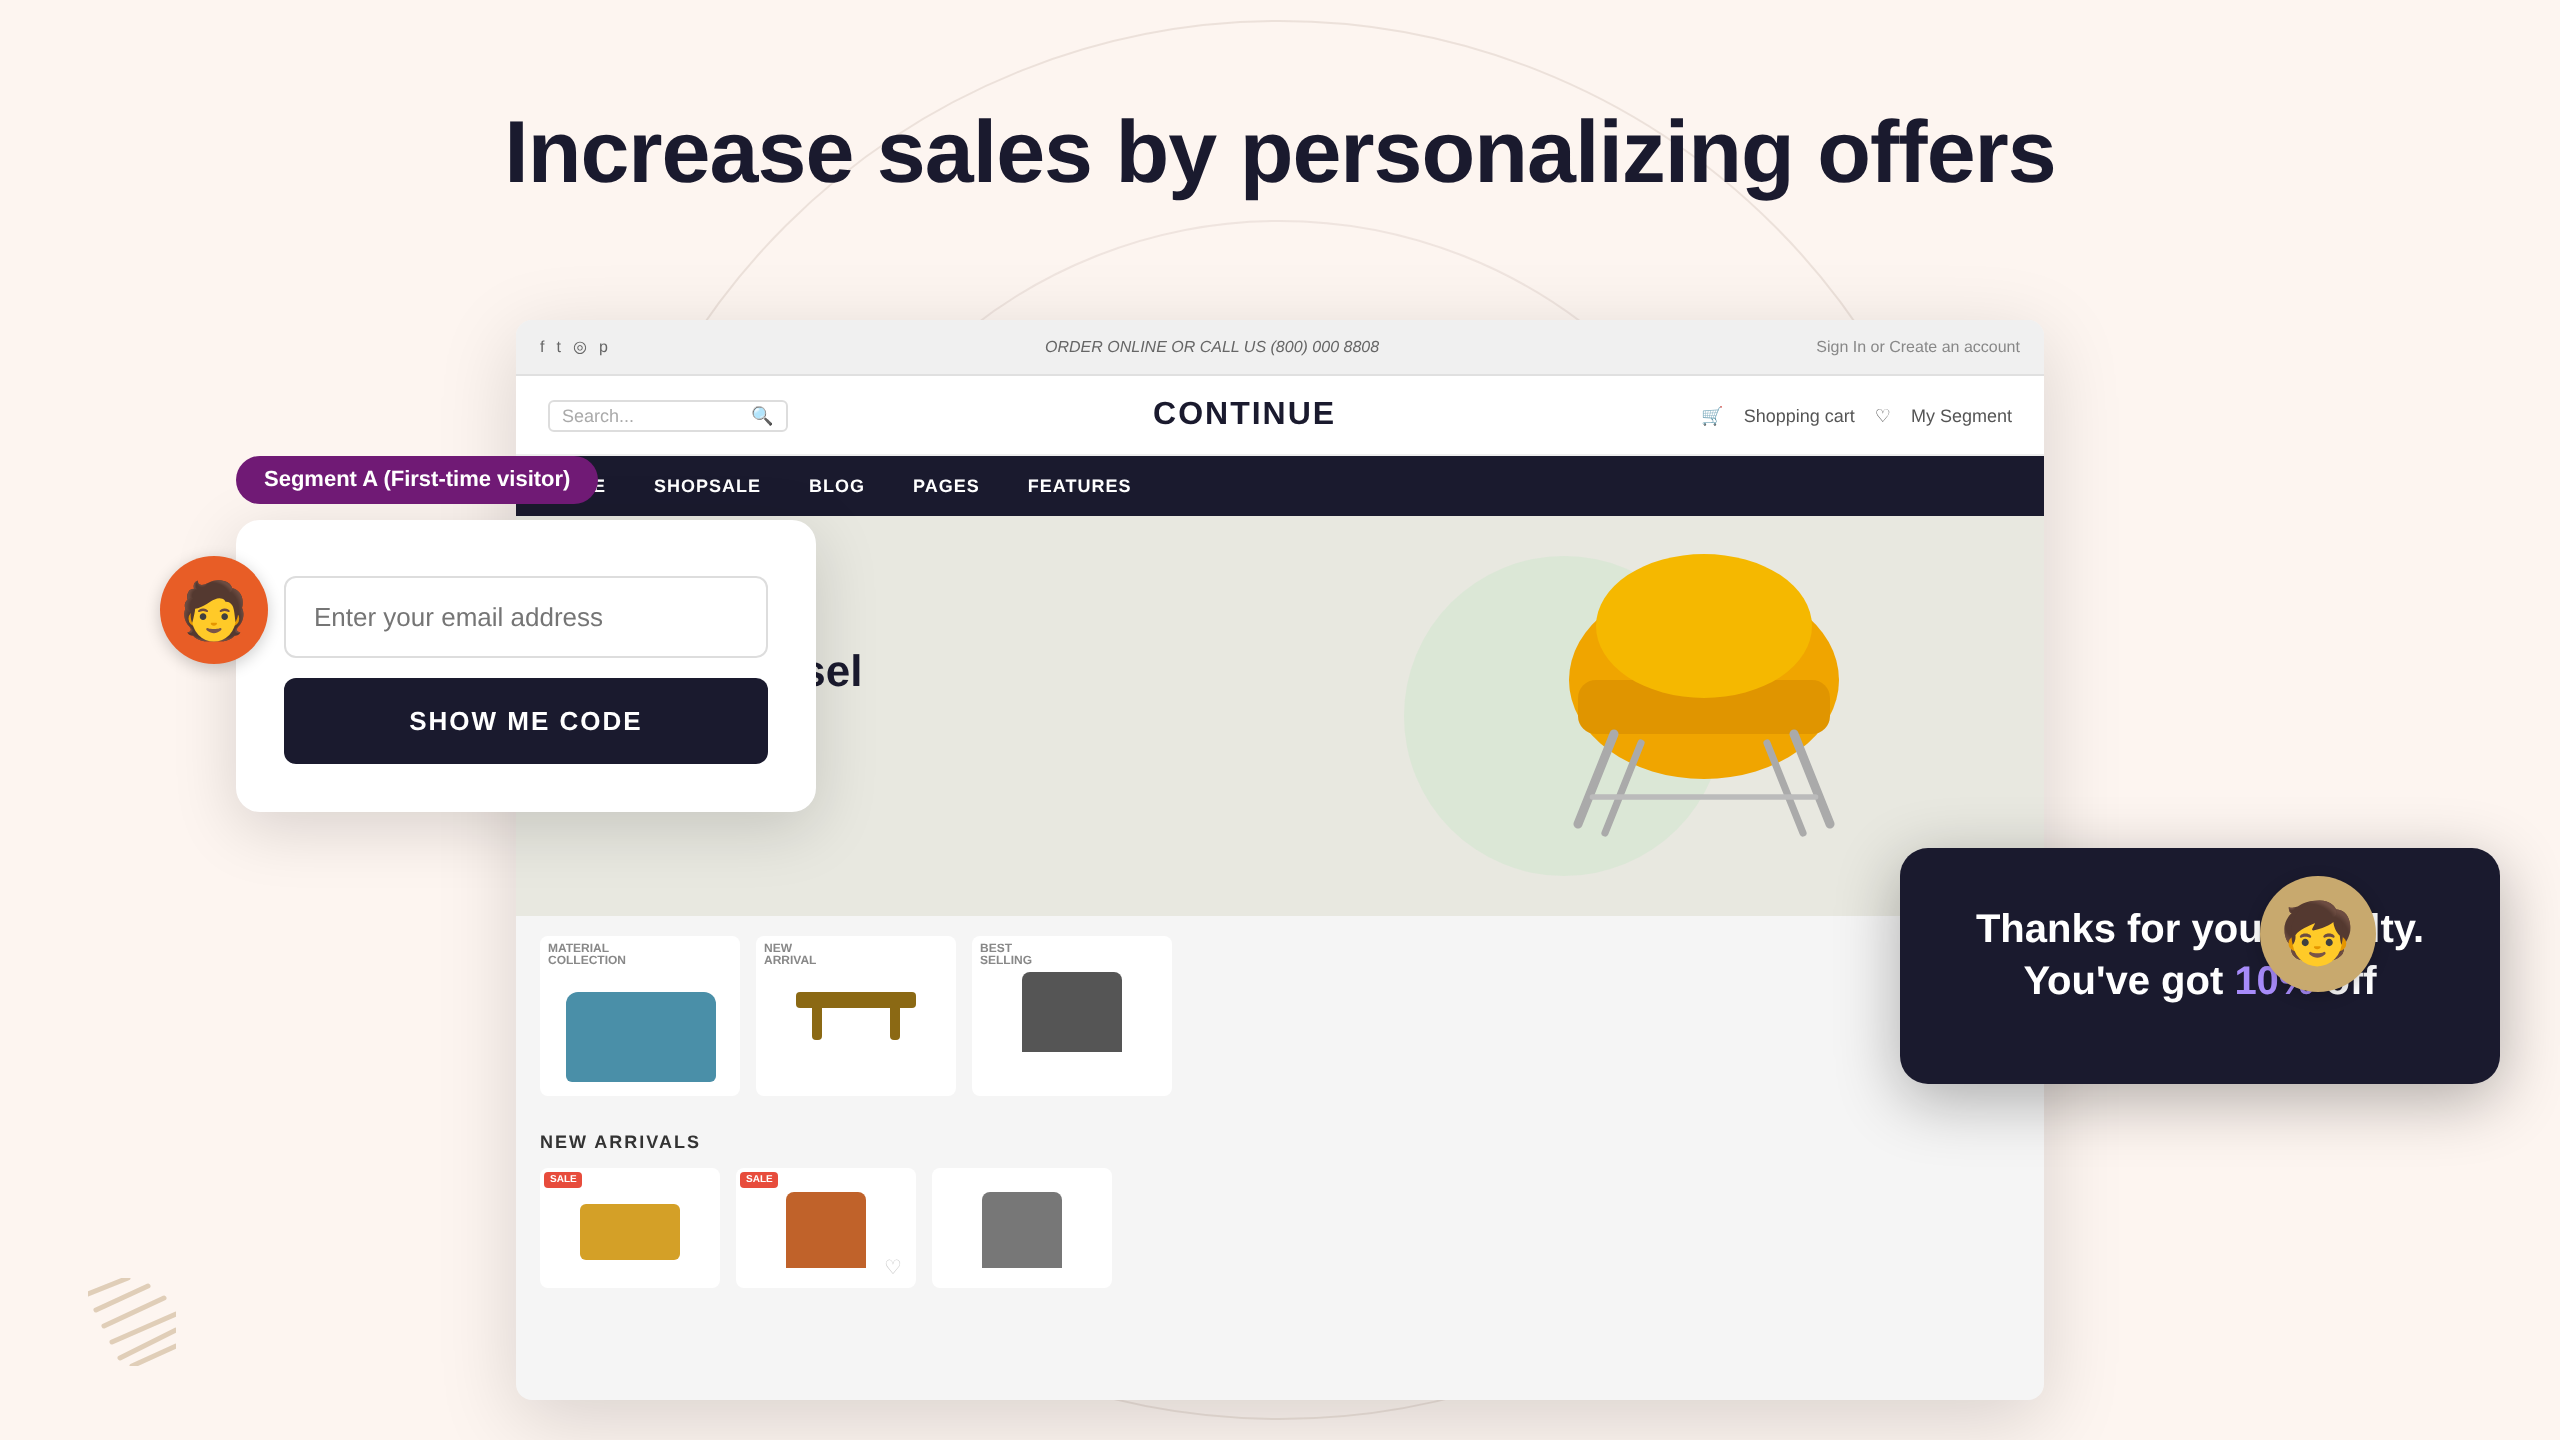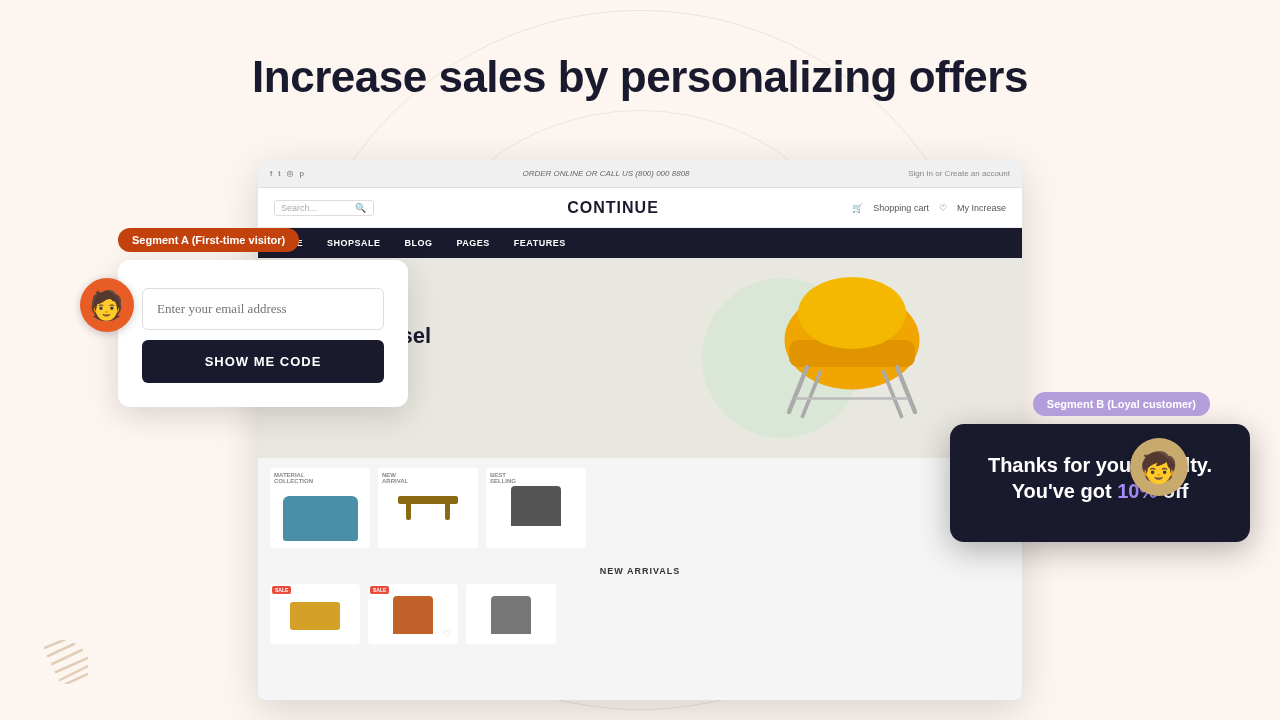--- a/index.html
+++ b/index.html
@@ -89,21 +89,21 @@
       border-bottom: 1px solid #eee;
     }
     .navbar-search {
       display: flex;
       align-items: center;
       border: 1px solid #ddd;
       border-radius: 3px;
       padding: 2px 6px;
       font-size: 9px;
       color: #aaa;
-      width: 100px;
+      width: 120px;
     }
     .navbar-logo {
       font-size: 16px;
       font-weight: 800;
       letter-spacing: 1px;
       color: #1a1a2e;
     }
     .navbar-actions { display: flex; gap: 10px; font-size: 9px; color: #555; }
 
     
@@ -195,21 +195,20 @@
       font-weight: 600;
       text-transform: uppercase;
     }
 
     
     .browser-arrivals {
       background: #f5f5f5;
       padding: 8px 12px 4px;
       font-size: 9px;
       font-weight: 700;
-      text-align: center;
       letter-spacing: 1px;
       color: #333;
       text-transform: uppercase;
     }
     .browser-arrival-row {
       background: #f5f5f5;
       display: flex;
       gap: 8px;
       padding: 4px 12px;
     }
@@ -251,21 +250,21 @@
       background: #fff;
       border-radius: 12px;
       box-shadow: 0 8px 32px rgba(0,0,0,0.15);
       padding: 28px 24px 24px;
       z-index: 10;
     }
     .segment-tag {
       position: absolute;
       top: -32px;
       left: 0px;
-      background: #c2410c;
+      background: #701a75;
       color: #fff;
       font-size: 11px;
       font-weight: 600;
       padding: 6px 14px;
       border-radius: 20px;
       white-space: nowrap;
     }
     .segment-a-title {
       font-size: 20px;
       font-weight: 700;
@@ -279,21 +278,20 @@
     }
     .email-input {
       width: 100%;
       border: 1.5px solid #ddd;
       border-radius: 6px;
       padding: 12px 14px;
       font-size: 13px;
       color: #0f172a;
       outline: none;
       margin-bottom: 10px;
-      font-family: Liberation Serif, serif;
     }
     .show-code-btn {
       width: 100%;
       background: #1a1a2e;
       color: #fff;
       border: none;
       border-radius: 6px;
       padding: 14px;
       font-size: 13px;
       font-weight: 700;
@@ -426,21 +424,21 @@
   <div class="browser-navbar">
     <div class="navbar-search">
       <span style="flex:1">Search...</span>
       <span style="font-size:9px">🔍</span>
     </div>
     <div class="navbar-logo">CONTINUE</div>
     <div class="navbar-actions">
       <span>🛒</span>
       <span>Shopping cart</span>
       <span>♡</span>
-      <span>My Increase</span>
+      <span>My Segment</span>
     </div>
   </div>
 
   <div class="browser-mainnav">
     <span>HOME</span>
     <span>SHOPSALE</span>
     <span>BLOG</span>
     <span>PAGES</span>
     <span>FEATURES</span>
   </div>
@@ -519,21 +517,20 @@
   <div class="segment-tag">Segment A (First-time visitor)</div>
   <input class="email-input" type="email" placeholder="Enter your email address" style="">
   <button class="show-code-btn">SHOW ME CODE</button>
 </div>
 
 <div class="avatar-b">
   <span>🧒</span>
 </div>
 
 <div class="segment-b-popup">
-  <div class="segment-b-tag">Segment B (Loyal customer)</div>
   <div class="segment-b-title">
     Thanks for your loyalty.<br>You've got <span class="highlight-b">10%</span> off
   </div>
 </div>
 
 <div class="deco-lines">
   <svg width="44" height="44" viewBox="0 0 44 44" fill="none">
     <line x1="0" y1="8" x2="20" y2="0" stroke="#c4a882" stroke-width="2.5" stroke-linecap="round"></line>
     <line x1="4" y1="16" x2="30" y2="4" stroke="#c4a882" stroke-width="2.5" stroke-linecap="round"></line>
     <line x1="8" y1="24" x2="38" y2="10" stroke="#c4a882" stroke-width="2.5" stroke-linecap="round"></line>

